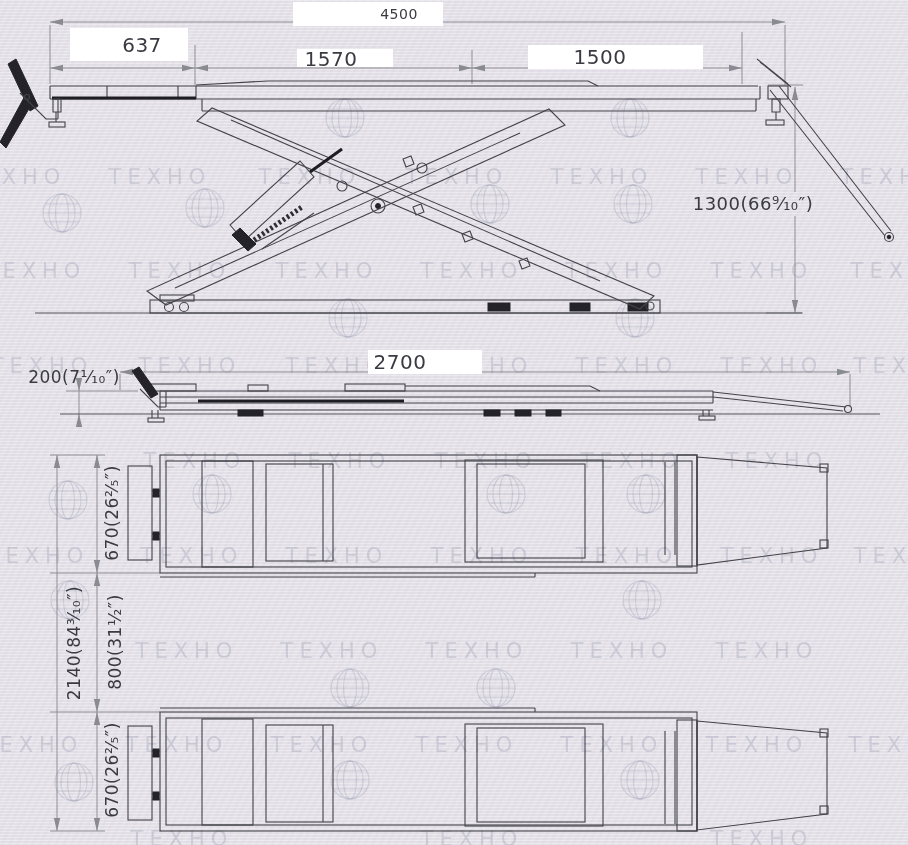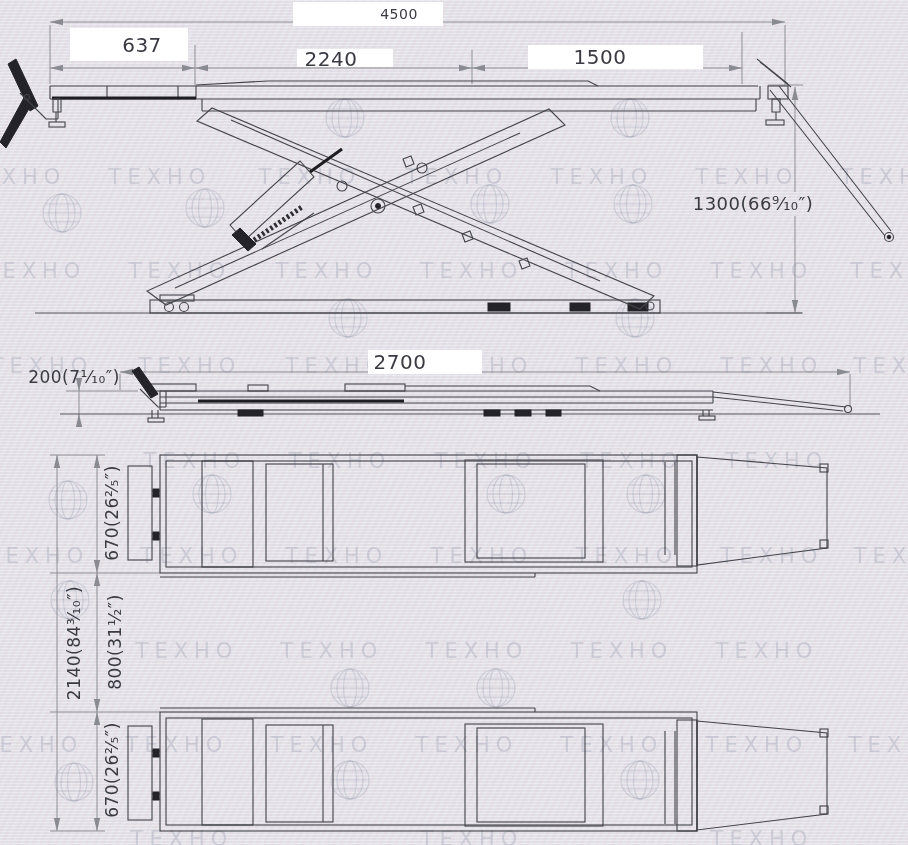--- a/index.html
+++ b/index.html
@@ -416,21 +416,21 @@
   </svg>
 
   <div class="patch" style="left:293px;top:2px;width:150px;height:24px"></div>
   <div class="patch" style="left:70px;top:28px;width:118px;height:33px"></div>
   <div class="patch" style="left:297px;top:49px;width:96px;height:18px"></div>
   <div class="patch" style="left:528px;top:45px;width:175px;height:24px"></div>
   <div class="patch" style="left:368px;top:350px;width:114px;height:24px"></div>
 
   <div class="dimlabel" style="left:399px;top:14px;font-size:14px">4500</div>
   <div class="dimlabel" style="left:142px;top:45px;font-size:20px">637</div>
-  <div class="dimlabel" style="left:331px;top:59px;font-size:20px">2240</div>
+  <div class="dimlabel" style="left:331px;top:59px;font-size:20px">1570</div>
   <div class="dimlabel" style="left:600px;top:57px;font-size:20px">1500</div>
   <div class="dimlabel" style="left:753px;top:203px;font-size:18px">1300(66⁹⁄₁₀″)</div>
   <div class="dimlabel" style="left:400px;top:362px;font-size:20px">2700</div>
   <div class="dimlabel" style="left:74px;top:377px;font-size:17px">200(7¹⁄₁₀″)</div>
   <div class="dimlabel rot" style="left:112px;top:513px;font-size:17px">670(26²⁄₅″)</div>
   <div class="dimlabel rot" style="left:74px;top:643px;font-size:17px">2140(84³⁄₁₀″)</div>
   <div class="dimlabel rot" style="left:115px;top:642px;font-size:17px">800(31¹⁄₂″)</div>
   <div class="dimlabel rot" style="left:112px;top:770px;font-size:17px">670(26²⁄₅″)</div>
 
 </div>

